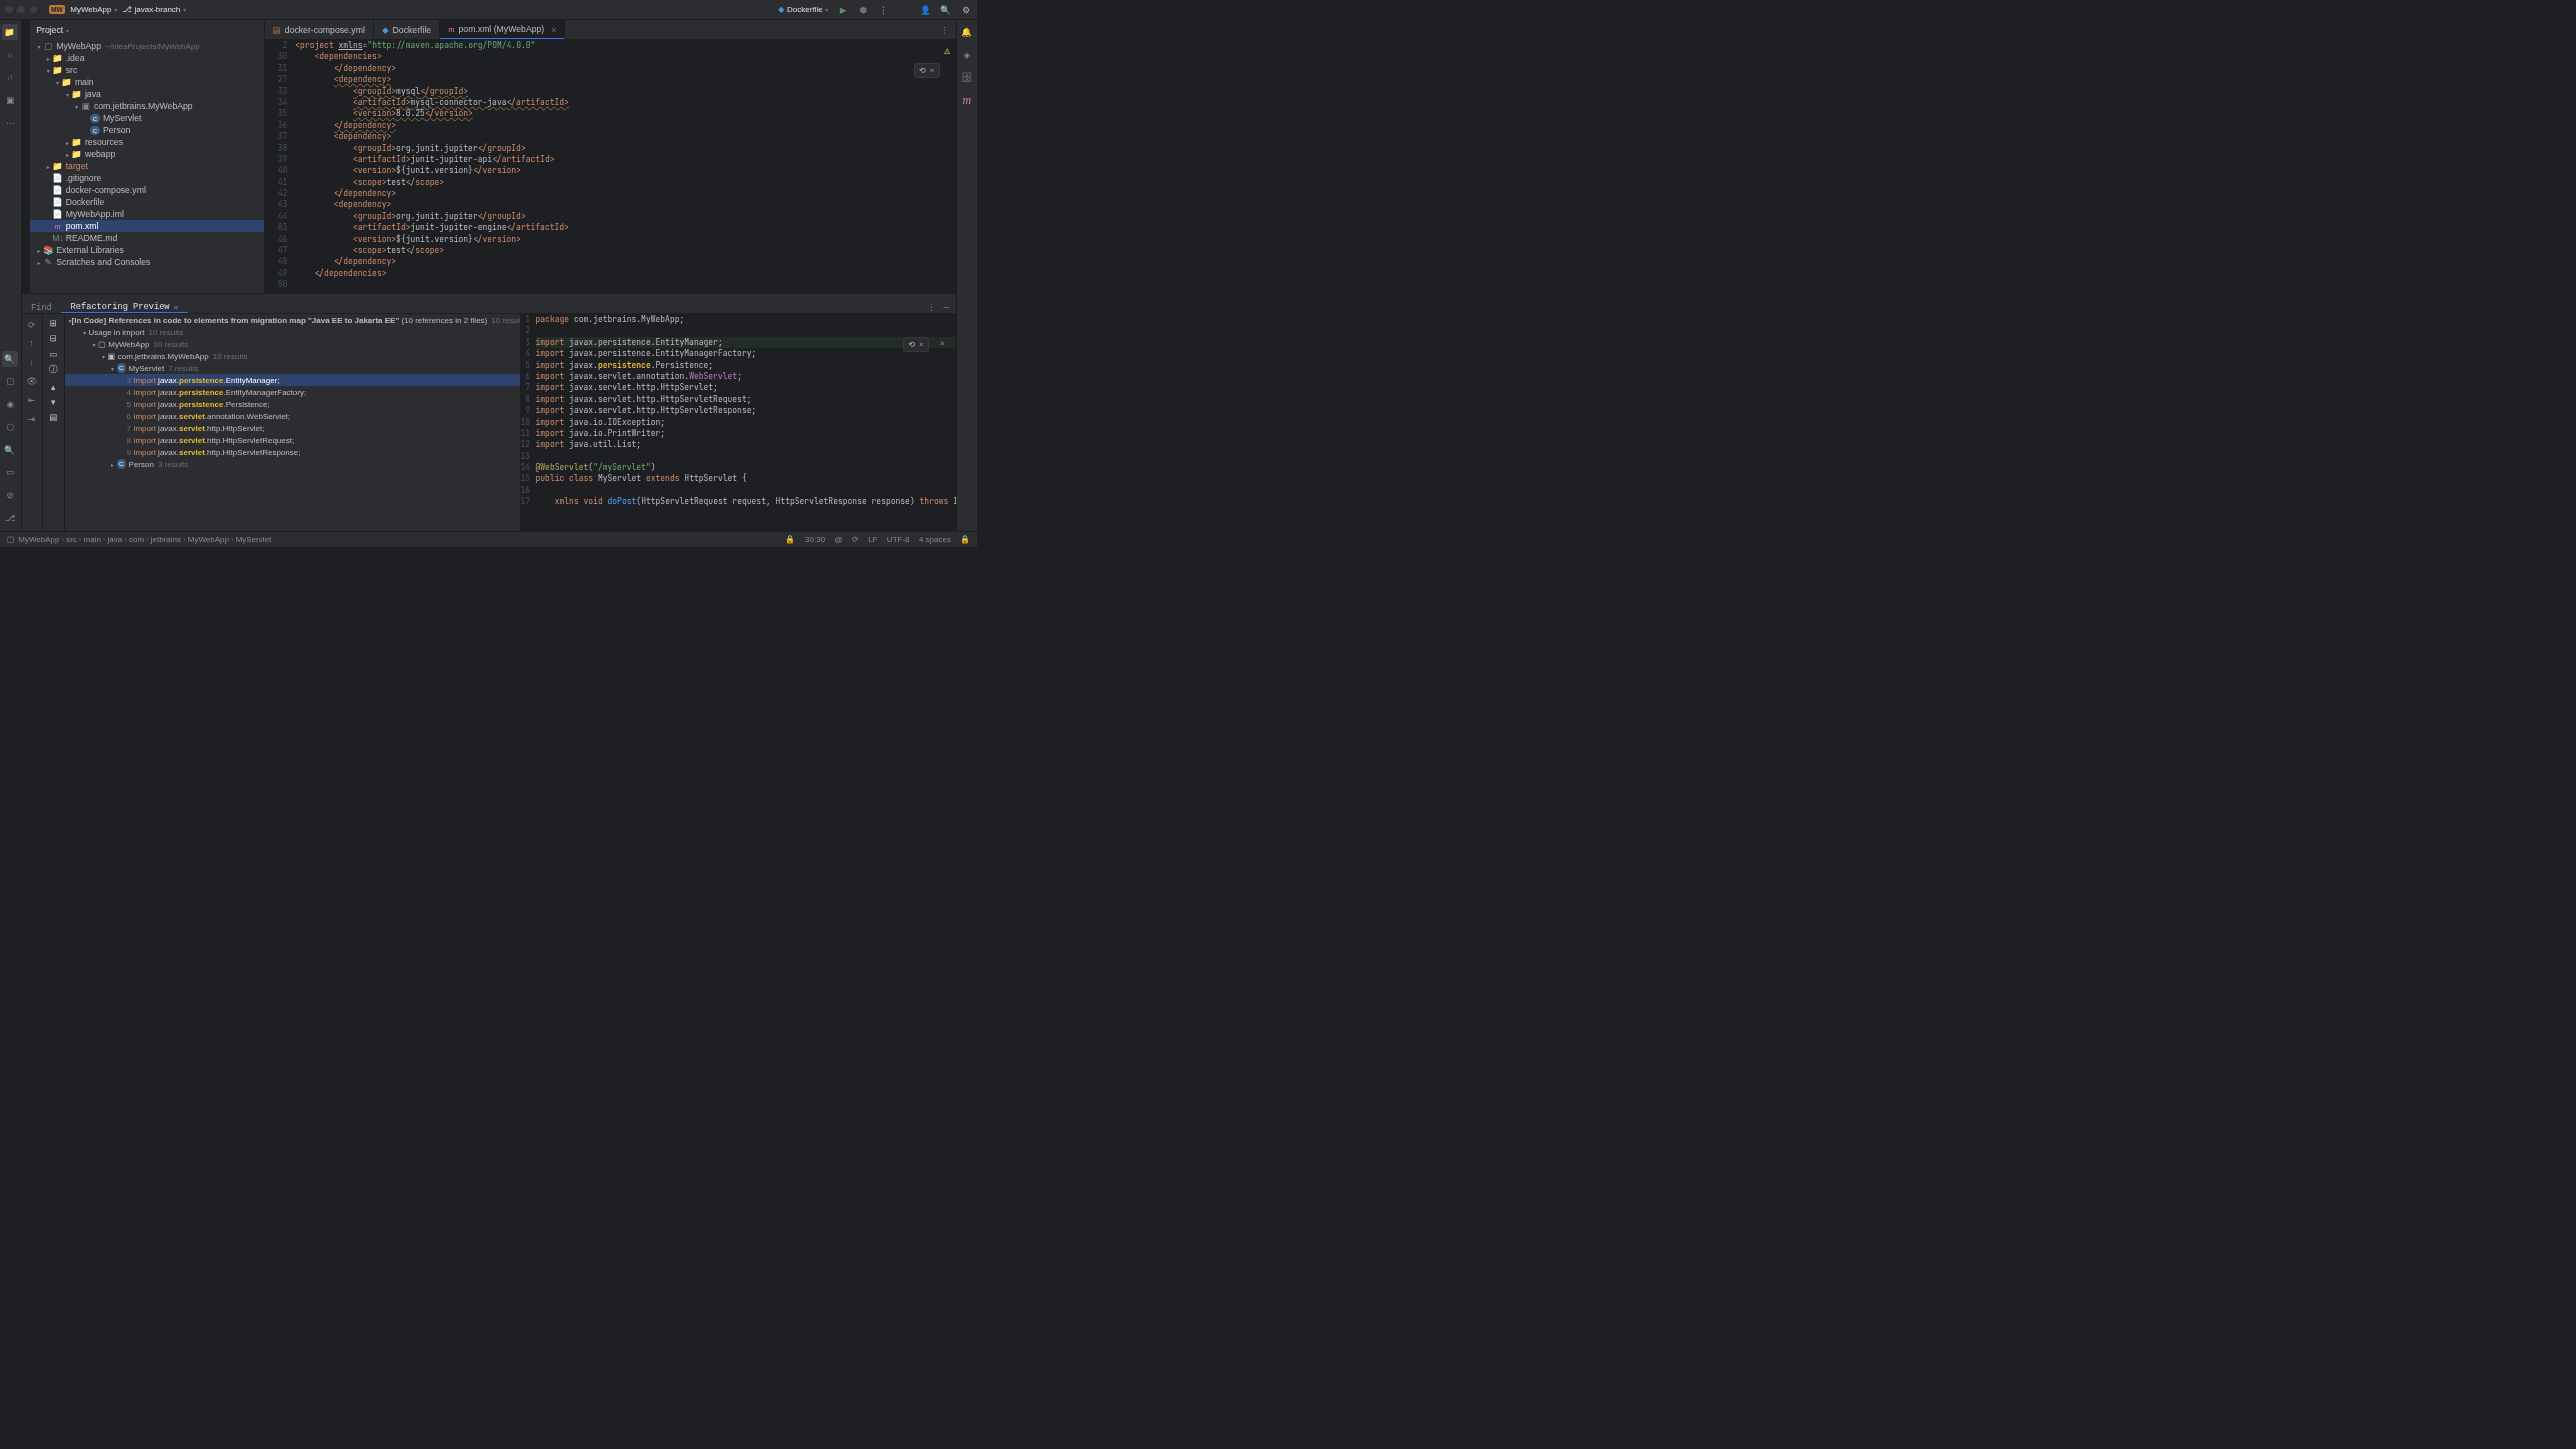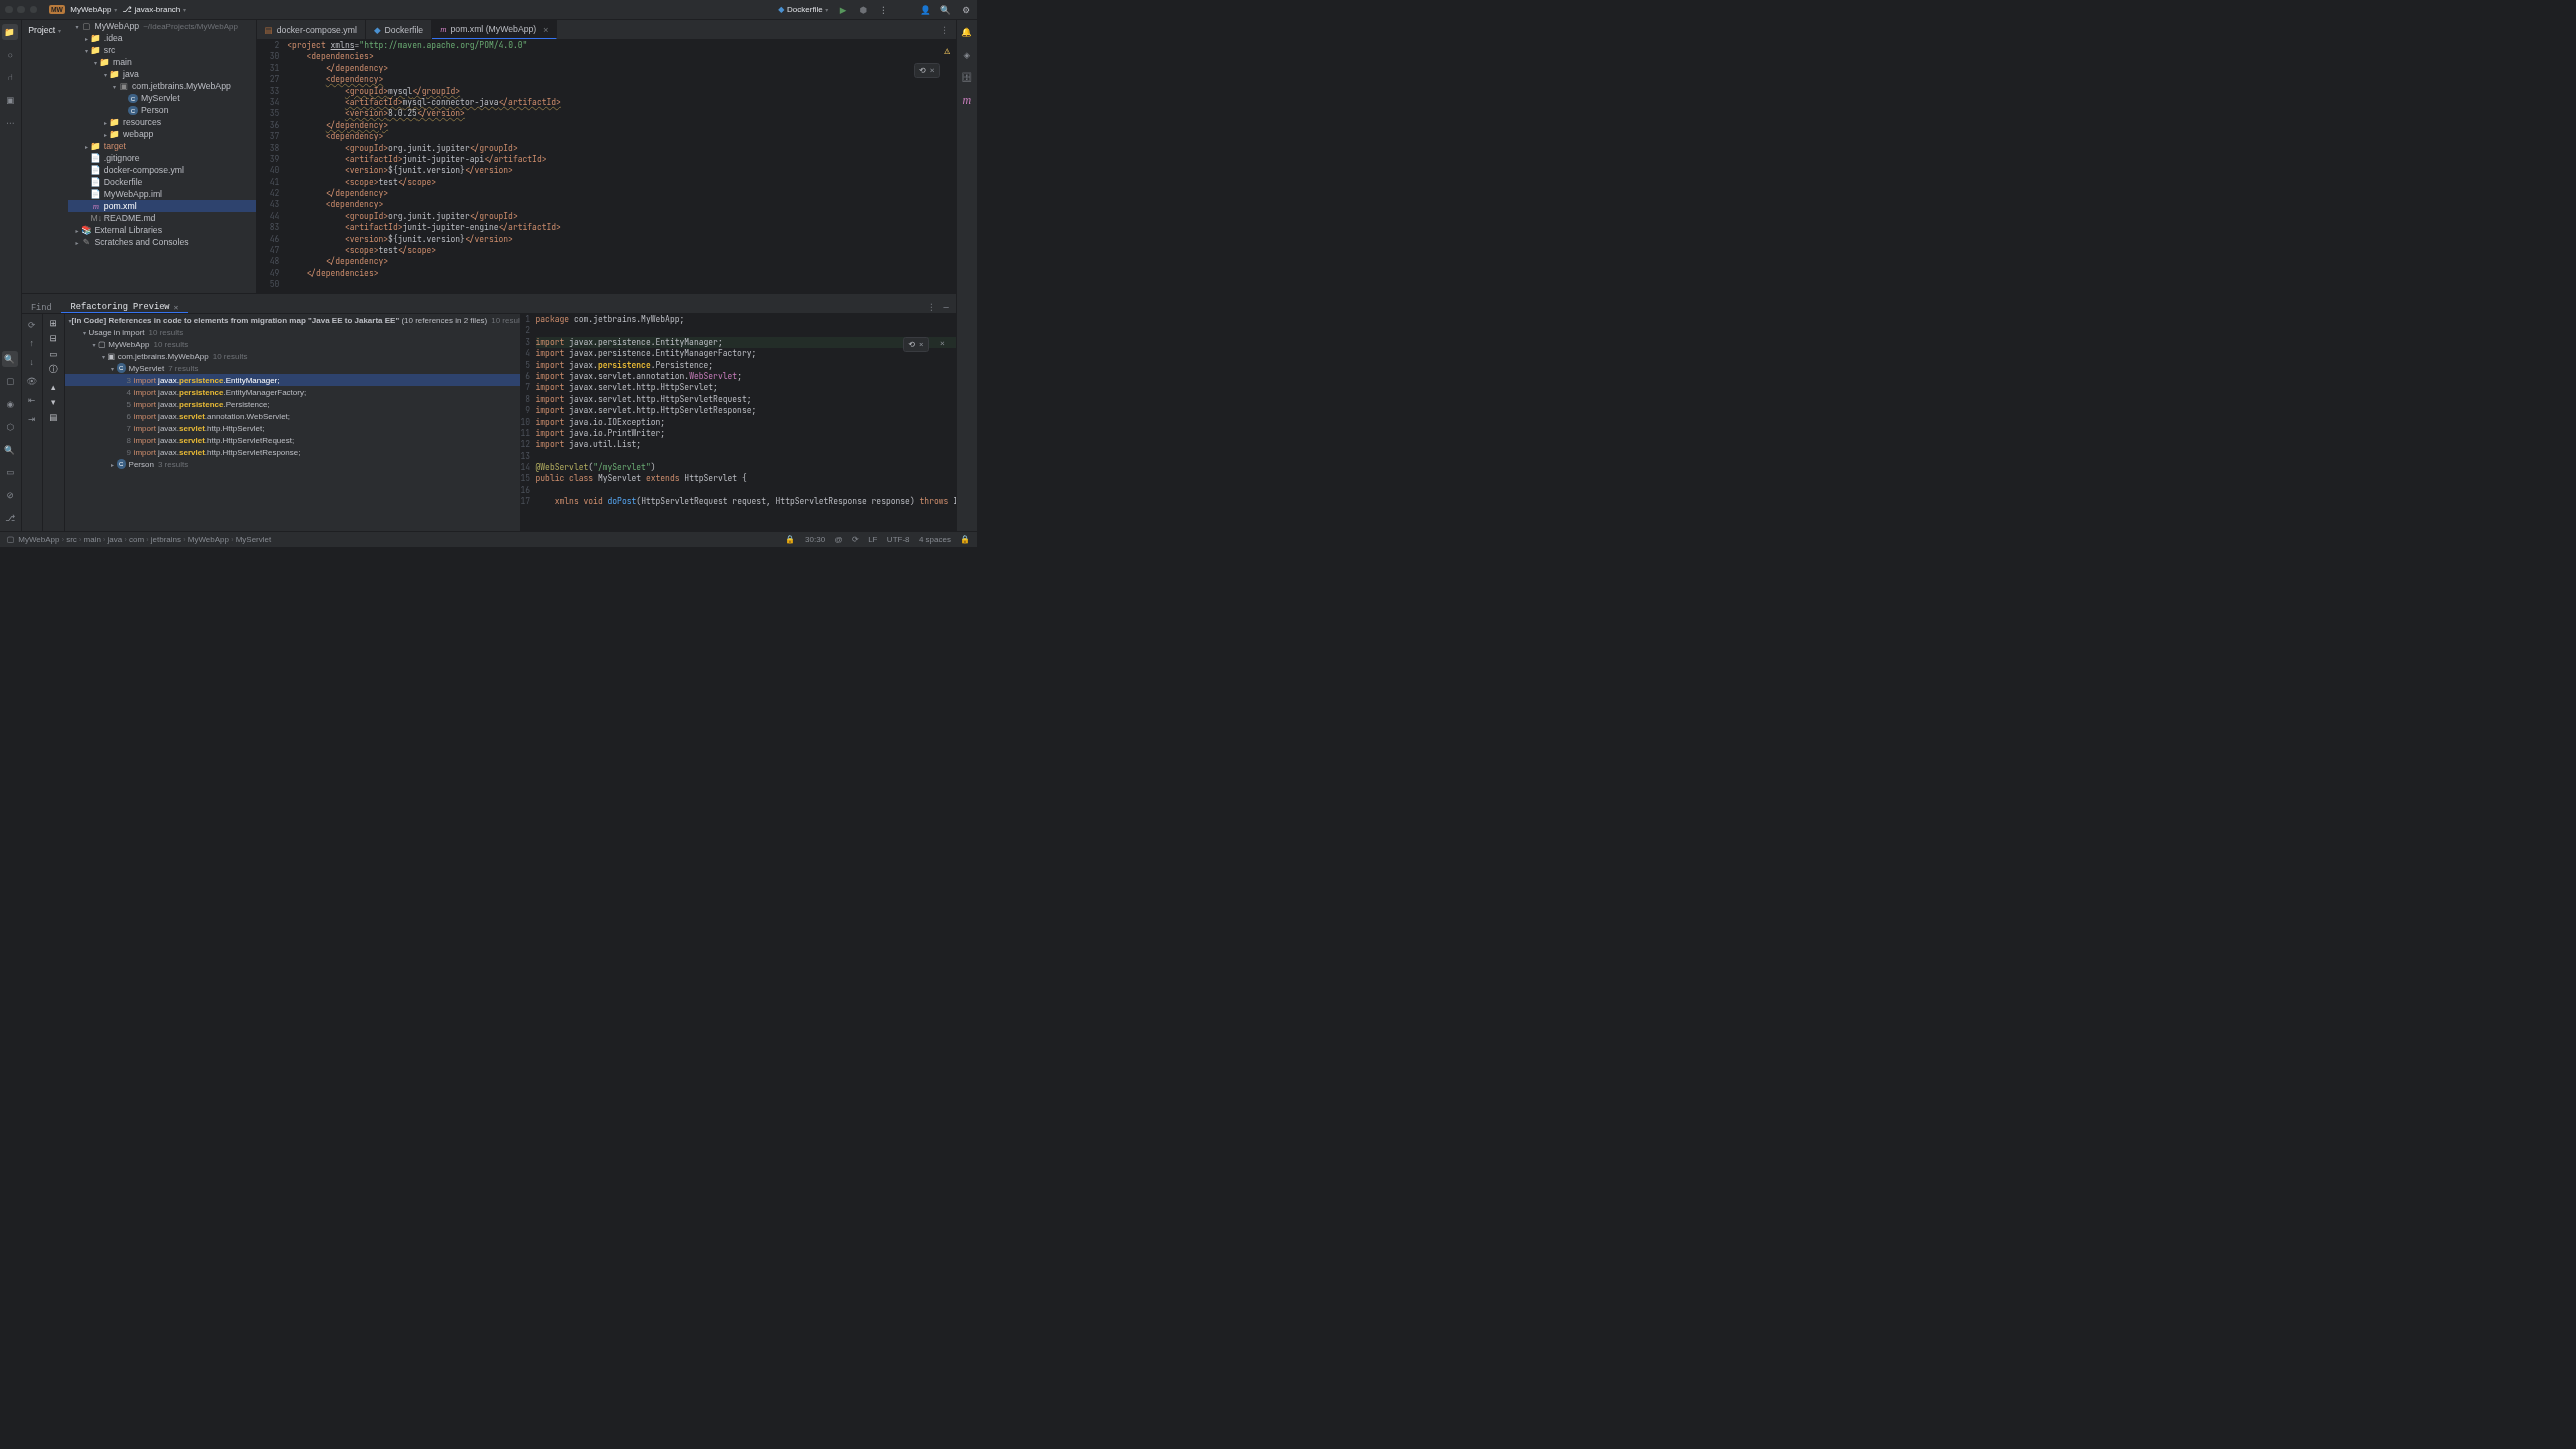--- a/index.html
+++ b/index.html
@@ -73,21 +73,21 @@
   color: #868a91;
   cursor: pointer;
 }
 .m-icon { font-style: italic; font-family: serif; font-size: 12px; color: #c77dbb; }
 .content-col { flex: 1; display: flex; flex-direction: column; overflow: hidden; }
 .top-split { flex: 1; display: flex; overflow: hidden; }
 .project-panel {
   width: 235px;
   background: #2b2d30;
   border-right: 0.7px solid #1e1f22;
-  display: flex; 
+  display: flex; flex-direction: column; margin-left: 8px;
 }
 .project-header {
   height: 20px;
   display: flex; align-items: center;
   padding: 0 6.7px;
   font-size: 8.7px;
   color: #dfe1e5;
   gap: 2.7px;
 }
 .project-tree { flex: 1; overflow: auto; font-size: 8.7px; }

